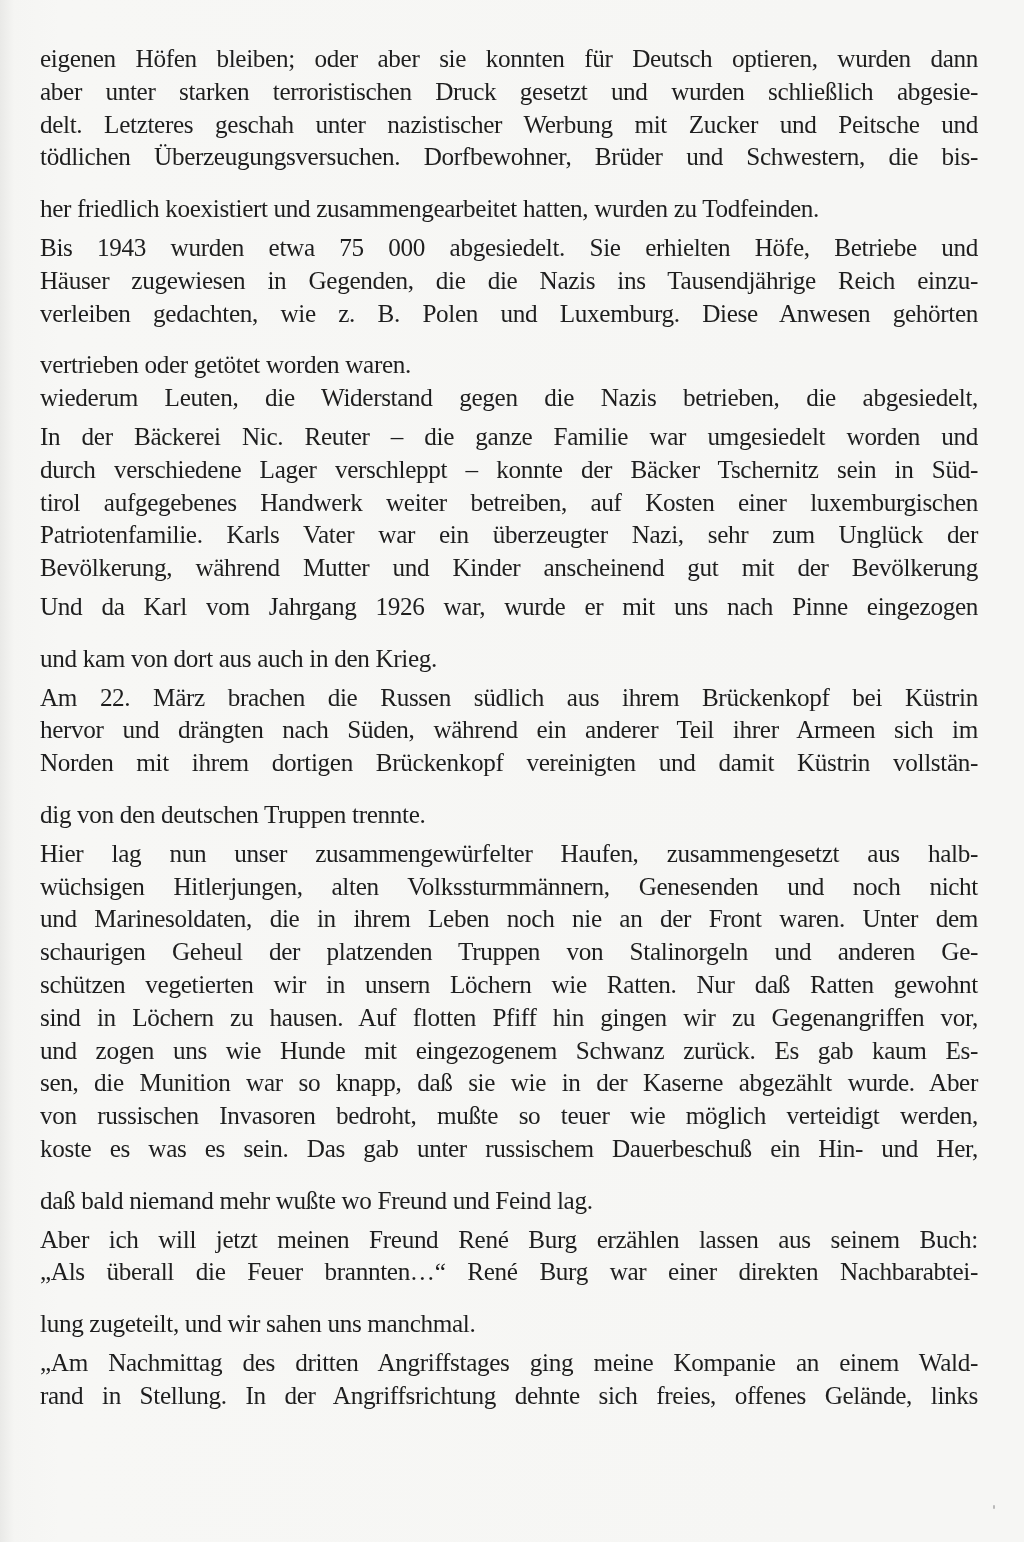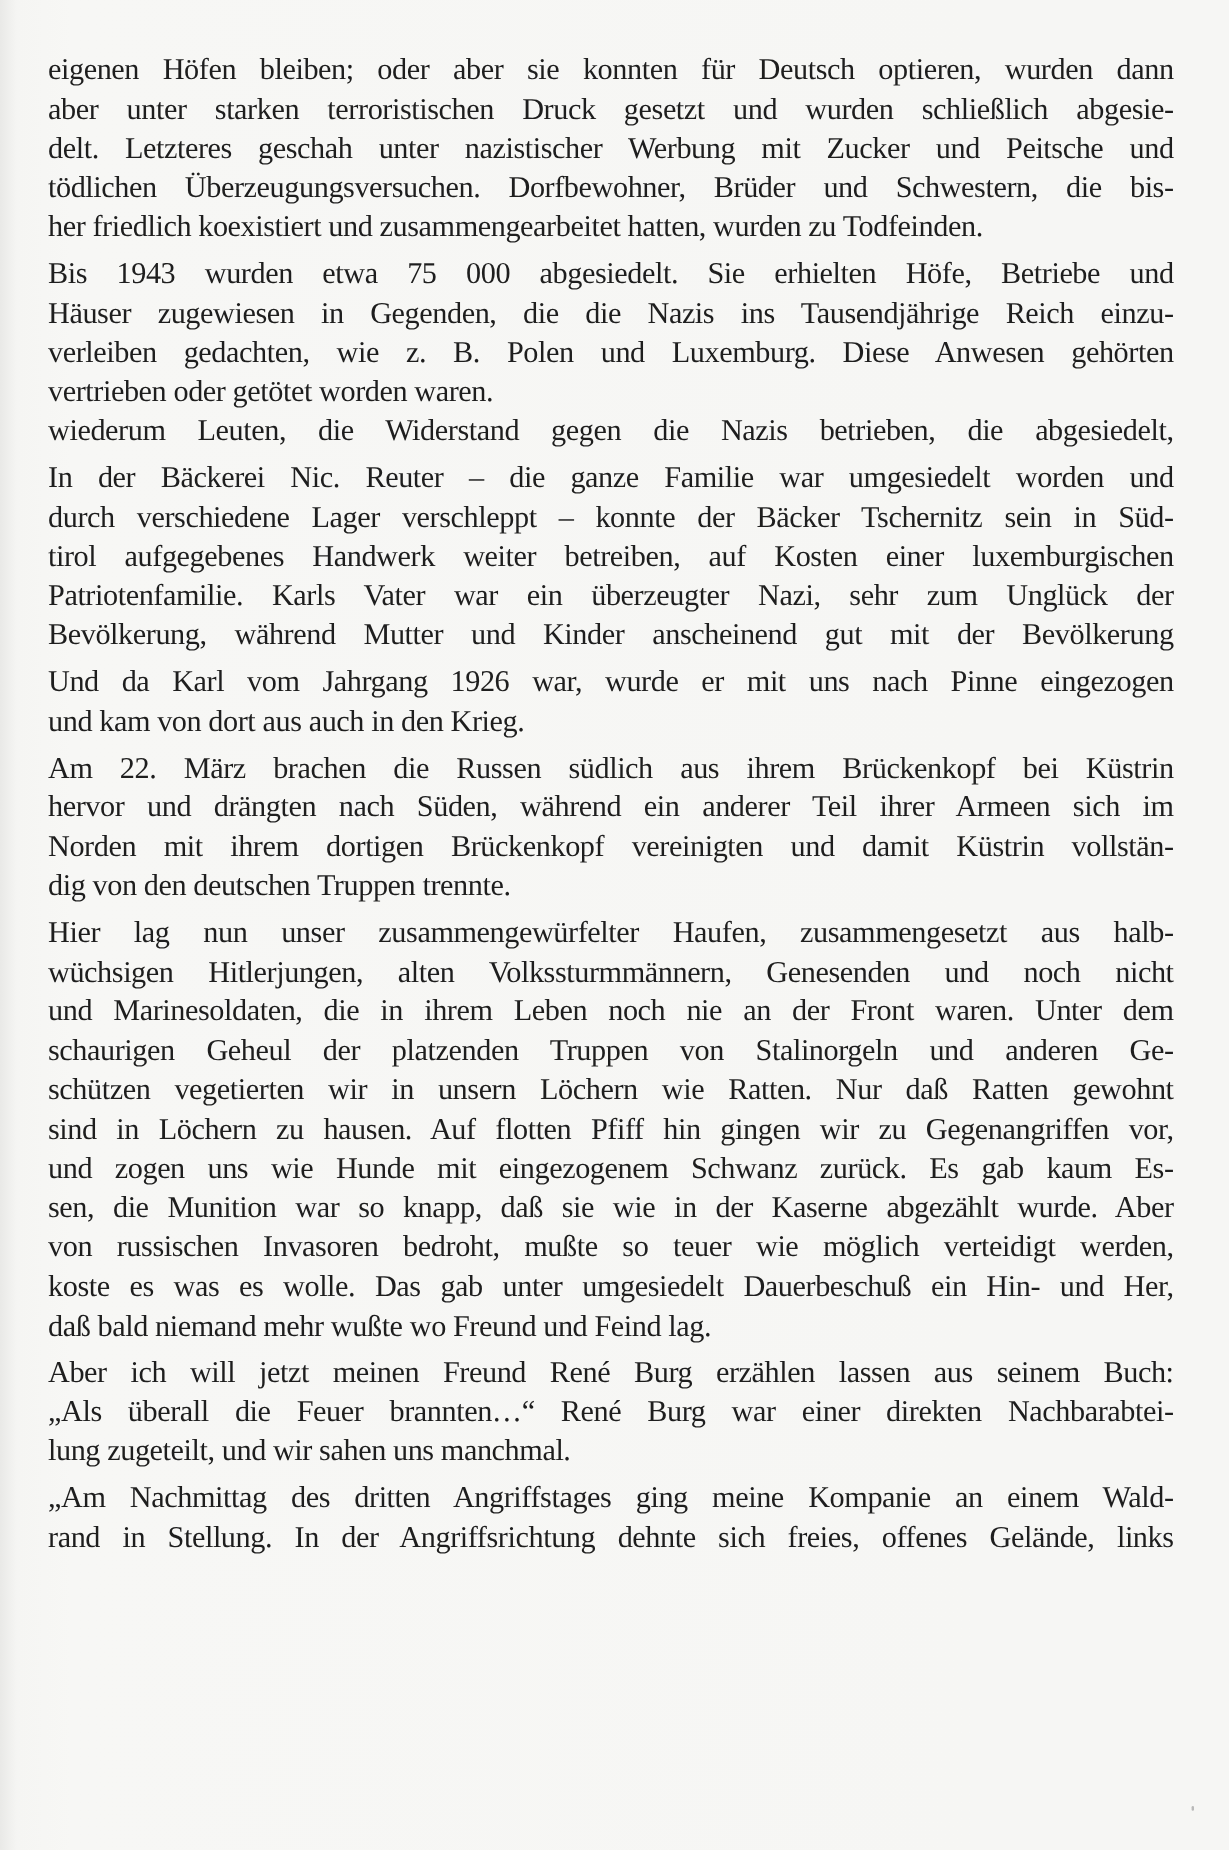--- a/index.html
+++ b/index.html
@@ -38,20 +38,21 @@
     }
     .line {
       display: block;
       text-align: justify;
       text-align-last: justify;
       white-space: nowrap;
       height: 32.8px;
     }
     .line.last {
       text-align-last: left;
+      margin-top: 19px;
     }
     .page-mark {
       position: absolute;
       left: 993px;
       top: 1505px;
       width: 2px;
       height: 4px;
       background: #b9b9b9;
       border-radius: 1px;
     }
@@ -95,21 +96,21 @@
       <div class="para">
         <span class="line">Hier lag nun unser zusammengewürfelter Haufen, zusammengesetzt aus halb-</span>
         <span class="line">wüchsigen Hitlerjungen, alten Volkssturmmännern, Genesenden und noch nicht</span>
         <span class="line">und Marinesoldaten, die in ihrem Leben noch nie an der Front waren. Unter dem</span>
         <span class="line">schaurigen Geheul der platzenden Truppen von Stalinorgeln und anderen Ge-</span>
         <span class="line">schützen vegetierten wir in unsern Löchern wie Ratten. Nur daß Ratten gewohnt</span>
         <span class="line">sind in Löchern zu hausen. Auf flotten Pfiff hin gingen wir zu Gegenangriffen vor,</span>
         <span class="line">und zogen uns wie Hunde mit eingezogenem Schwanz zurück. Es gab kaum Es-</span>
         <span class="line">sen, die Munition war so knapp, daß sie wie in der Kaserne abgezählt wurde. Aber</span>
         <span class="line">von russischen Invasoren bedroht, mußte so teuer wie möglich verteidigt werden,</span>
-        <span class="line">koste es was es wolle. Das gab unter umgesiedelt Dauerbeschuß ein Hin- und Her,</span>
+        <span class="line">koste es was es sein. Das gab unter russischem Dauerbeschuß ein Hin- und Her,</span>
         <span class="line last">daß bald niemand mehr wußte wo Freund und Feind lag.</span>
       </div>
       <div class="para">
         <span class="line">Aber ich will jetzt meinen Freund René Burg erzählen lassen aus seinem Buch:</span>
         <span class="line">„Als überall die Feuer brannten…“ René Burg war einer direkten Nachbarabtei-</span>
         <span class="line last">lung zugeteilt, und wir sahen uns manchmal.</span>
       </div>
       <div class="para">
         <span class="line">„Am Nachmittag des dritten Angriffstages ging meine Kompanie an einem Wald-</span>
         <span class="line">rand in Stellung. In der Angriffsrichtung dehnte sich freies, offenes Gelände, links</span>

